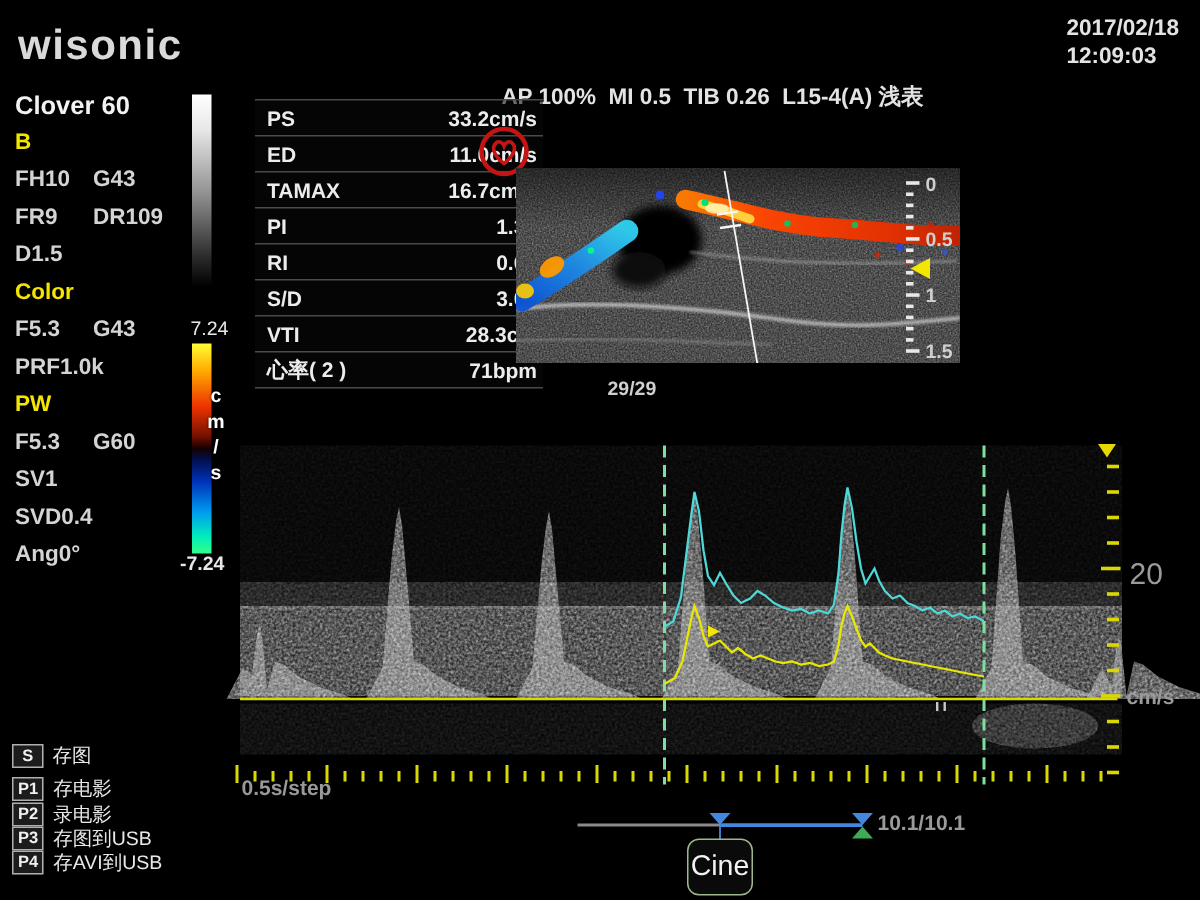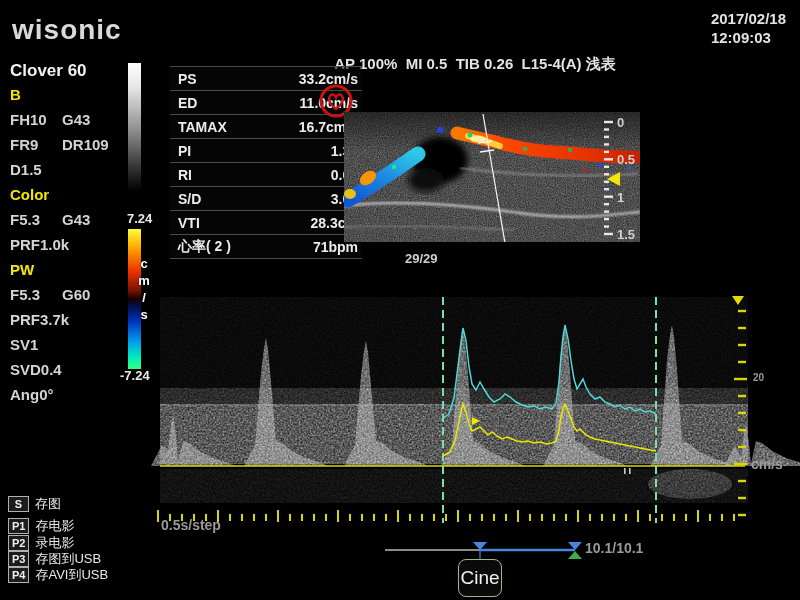--- a/index.html
+++ b/index.html
@@ -12,33 +12,33 @@
   #datetime{right:14px;top:9px;text-align:left;font-size:15px;font-weight:bold;color:#e3e3e3;line-height:19px;}
   
   #preset{left:10px;top:61px;font-size:17px;font-weight:bold;color:#f2f2f2;}
   #sidebar-params{left:10px;top:86px;width:118px;}
   .sb-row{height:25px;font-size:15px;font-weight:bold;color:#d4d4d4;display:flex;}
   .sb-row .c1{width:52px;}
   .sb-row.hl .c1{color:#f5e600;}
   
   #graybar{left:128px;top:63px;width:13px;height:128px;
      background:linear-gradient(#ffffff,#e8e8e8 18%,#909090 52%,#2a2a2a 85%,#000000);}
-  #cbar-max{left:127px;top:211px;font-size:13px;font-weight:bold;color:#e8e8e8;}
+  #cbar-max{left:127px;top:211px;font-size:13px;font-weight:normal;color:#e8e8e8;}
   #colorbar{left:128px;top:229px;width:13px;height:140px;
      background:linear-gradient(#ffff33,#ffaa00 13%,#ee3300 30%,#771100 44%,#140000 50%,#001155 56%,#0033bb 66%,#0099ee 80%,#00eebb 92%,#33ff88);}
   #cbar-min{left:120px;top:368px;font-size:13px;font-weight:bold;color:#e8e8e8;}
   #cbar-unit{left:137px;top:255px;width:14px;text-align:center;font-size:13px;font-weight:bold;color:#fff;line-height:17px;text-shadow:0 0 2px #000;}
   
   #meas{left:170px;top:66px;width:192px;border-bottom:1px solid #4a4a4a;background:rgba(10,10,10,.55);}
   .m-row{display:flex;justify-content:space-between;align-items:center;height:23px;border-top:1px solid #4a4a4a;
          font-size:14px;font-weight:bold;color:#ececec;padding:0 4px 0 8px;text-align:right;}
   
   #frame-counter{left:360px;top:251px;font-size:13px;font-weight:bold;color:#cfcfcf;margin-left:45px;}
   #sweep-label{left:161px;top:517px;font-size:14px;font-weight:bold;color:#999;text-align:center;}
-  #vel-label{left:753px;top:372px;font-size:10px;font-weight:bold;color:#9a9a9a;}
+  #vel-label{left:753px;top:372px;font-size:20px;font-weight:normal;color:#9a9a9a;}
   #vel-unit{left:751px;top:456px;font-size:14px;font-weight:bold;color:#9a9a9a;}
   #cine-pos{left:585px;top:540px;font-size:14px;font-weight:bold;color:#9a9a9a;}
   
   .hk{position:absolute;left:8px;display:flex;align-items:center;height:16px;}
   .hk .key{min-width:13px;text-align:center;border:1px solid #b0b0b0;background:#1c1c1c;color:#f0f0f0;
            font-size:11px;font-weight:bold;padding:1px 3px;line-height:12px;}
   .hk .lbl{margin-left:6px;font-size:13px;color:#e8e8e8;}
   
   #cine-btn{left:458px;top:559px;width:42px;height:36px;border:1.5px solid #9db88d;border-radius:8px;
             background:#0a0a0a;color:#f2f2f2;font-size:19px;text-align:center;line-height:36px;}
@@ -85,24 +85,20 @@
         <span class="c1">PRF1.0k</span>
         <span class="c2"></span>
       </div>
       <div class="sb-row hl">
         <span class="c1">PW</span>
         <span class="c2"></span>
       </div>
       <div class="sb-row">
         <span class="c1">F5.3</span>
         <span class="c2">G60</span>
-      </div>
-      <div class="sb-row">
-        <span class="c1">PRF3.7k</span>
-        <span class="c2"></span>
       </div>
       <div class="sb-row">
         <span class="c1">SV1</span>
         <span class="c2"></span>
       </div>
       <div class="sb-row">
         <span class="c1">SVD0.4</span>
         <span class="c2"></span>
       </div>
       <div class="sb-row">

